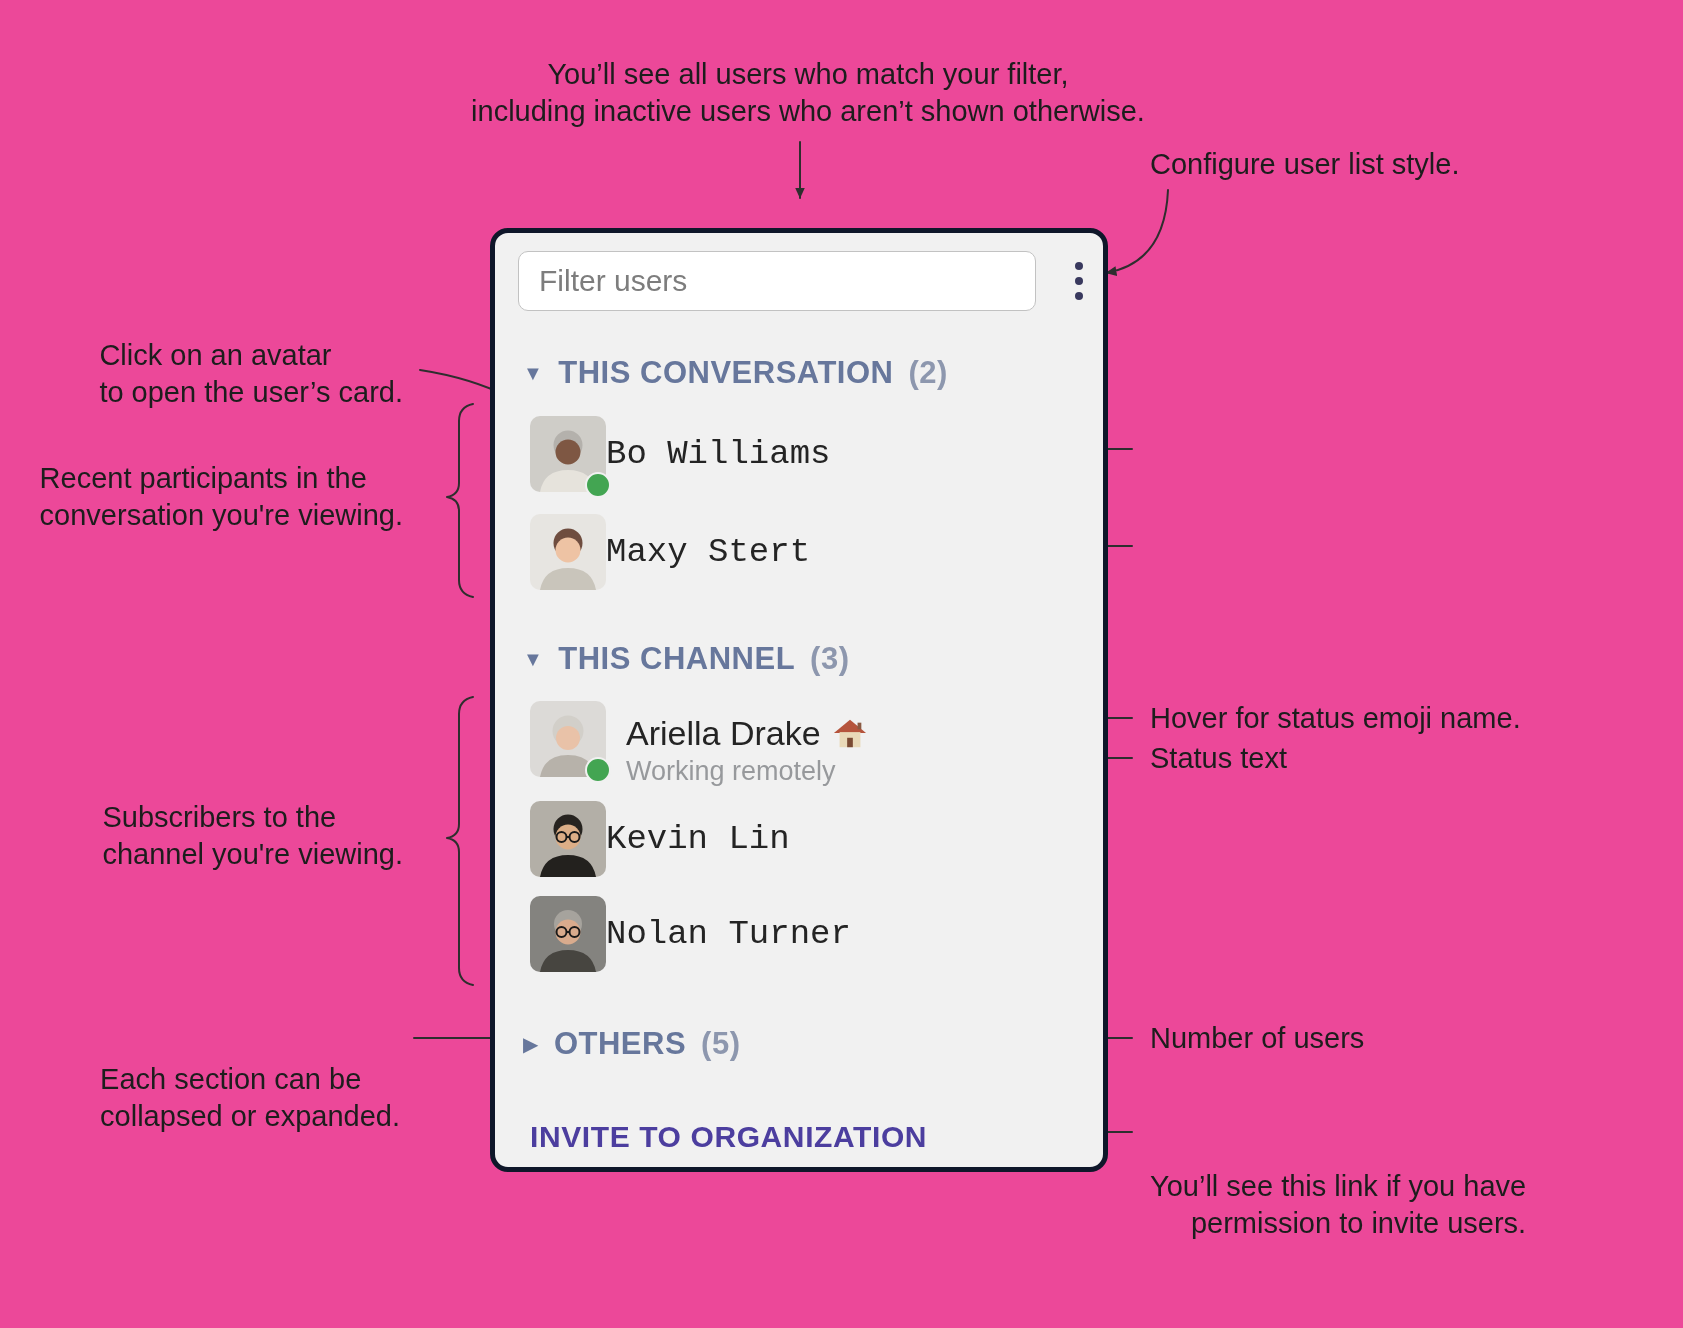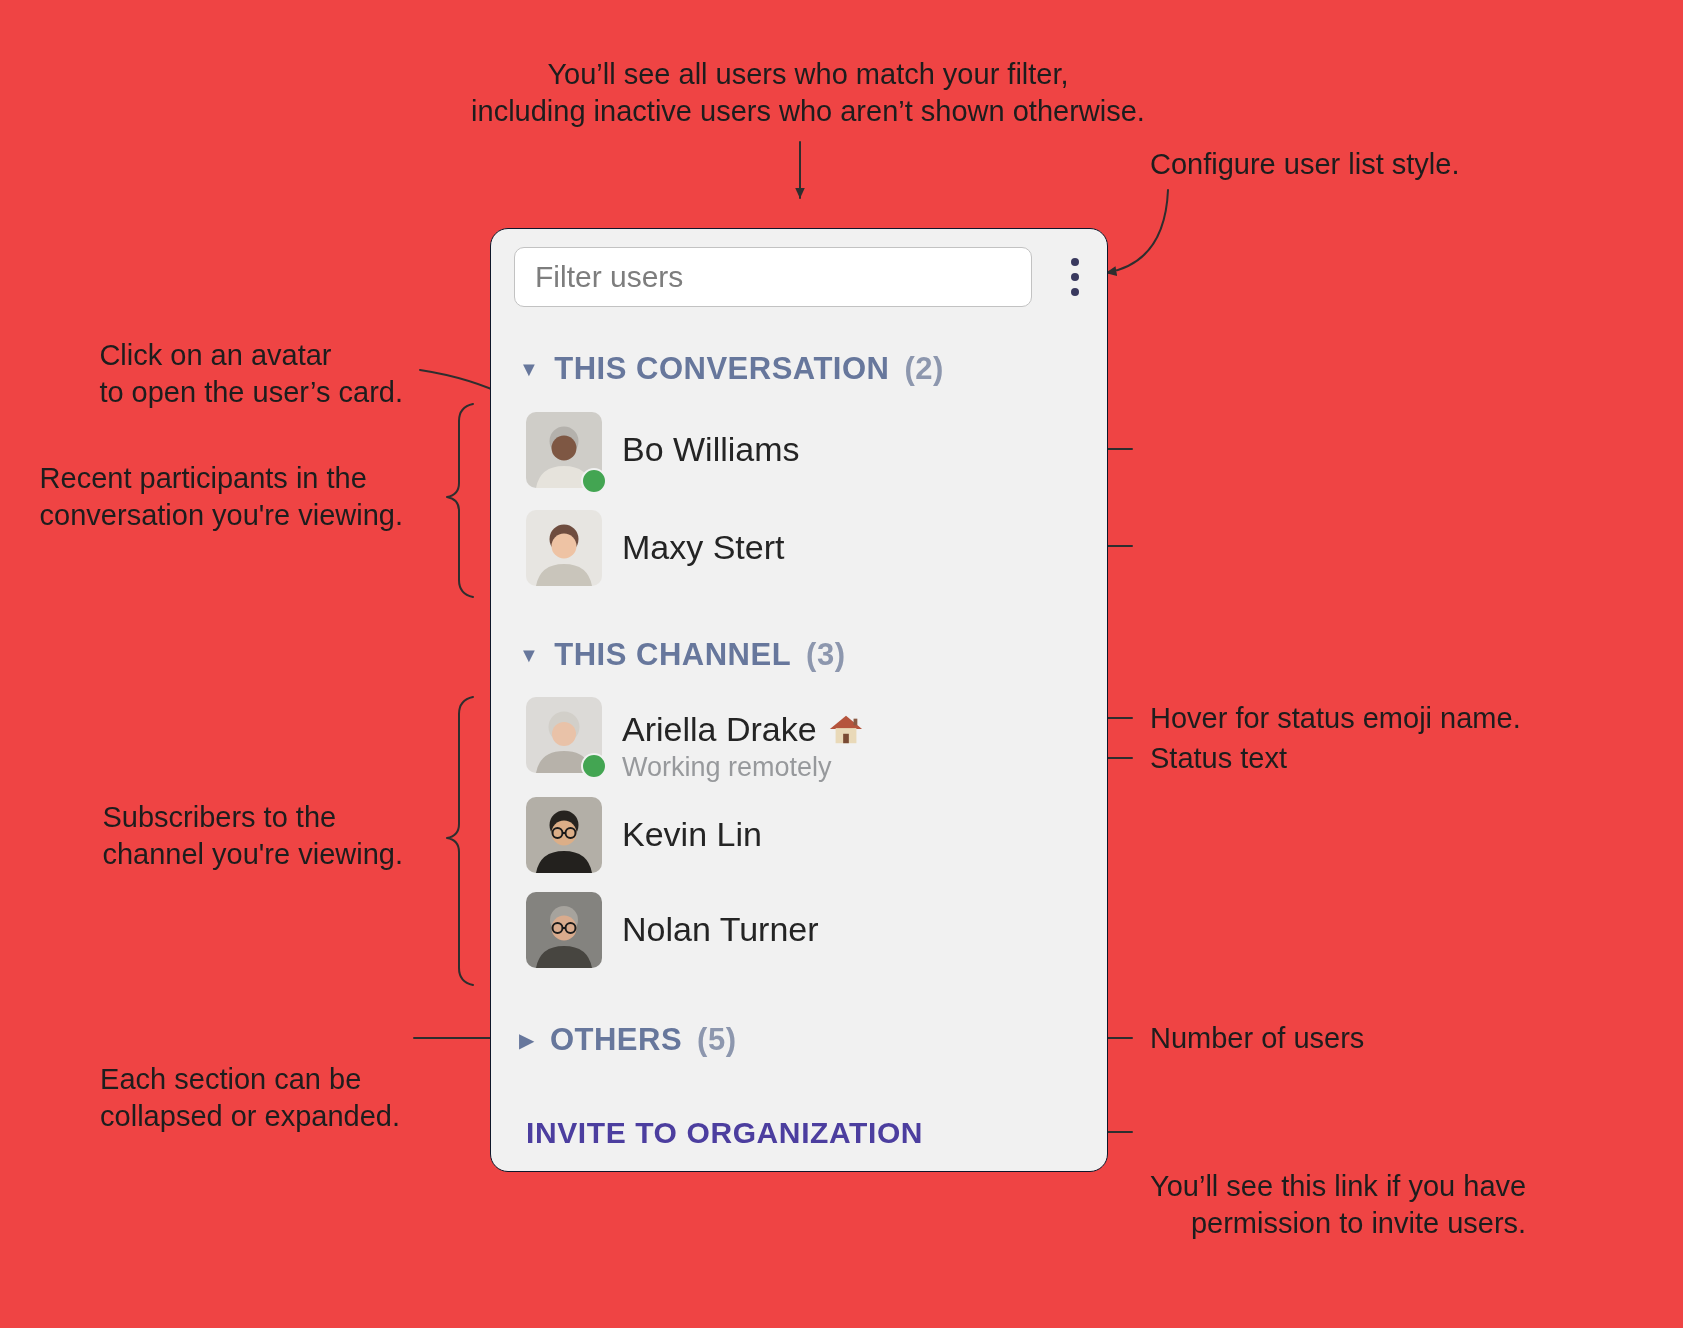--- a/index.html
+++ b/index.html
@@ -1,49 +1,49 @@
 <!DOCTYPE html>
 <html><head>
 <meta charset="utf-8">
 <style>
   html,body{margin:0;padding:0;background:#ffffff;}
-  .canvas{position:relative;width:1683px;height:1328px;background:#ef4444;
+  .canvas{position:relative;width:1683px;height:1328px;background:#ec4899;
           font-family:"Liberation Sans","DejaVu Sans",sans-serif;overflow:hidden;}
 
   
   .note{position:absolute;font-size:29px;line-height:37px;color:#1d1d1d;white-space:pre-line;}
   .ra{text-align:left;}
   .ca{text-align:center;}
 
   
   .overlay{position:absolute;left:0;top:0;pointer-events:none;}
 
   
   .panel{position:absolute;left:490px;top:228px;width:618px;height:944px;
-         background:#f1f1f1;border:1px solid #0f172a;border-radius:18px;box-sizing:border-box;}
+         background:#f1f1f1;border:5px solid #0f172a;border-radius:18px;box-sizing:border-box;}
   .filter-input{position:absolute;left:23px;top:18px;width:518px;height:60px;box-sizing:border-box;
          border:1px solid #c2c2c2;border-radius:10px;background:#fff;font-size:30px;padding:0 20px;
          color:#333;font-family:inherit;outline:none;}
   .filter-input::placeholder{color:#7d7d7d;}
   .kebab{position:absolute;left:566px;top:22px;width:36px;height:52px;display:flex;flex-direction:column;
          align-items:center;justify-content:center;gap:7px;cursor:pointer;}
   .kebab i{width:8px;height:8px;border-radius:50%;background:#39395e;display:block;}
 
   .section-heading{position:absolute;left:28px;height:44px;display:flex;align-items:center;gap:15px;
          color:#67779c;font-weight:bold;font-size:31px;letter-spacing:.5px;cursor:pointer;}
   .caret{font-size:20px;line-height:1;}
   .section-count{color:#8d97ae;}
 
   .user-row{position:absolute;left:35px;height:77px;display:flex;align-items:center;}
   .avatar{position:relative;width:76px;height:76px;flex:0 0 76px;cursor:pointer;}
   .photo{position:absolute;inset:0;border-radius:10px;overflow:hidden;}
   .photo svg{display:block;width:76px;height:76px;}
   .presence-dot{position:absolute;right:-5px;bottom:-6px;width:22px;height:22px;border-radius:50%;
          background:#43a552;border:2px solid #f1f1f1;}
-  .user-name{margin-left:20px;font-size:34px;color:#242424;cursor:pointer;}
+  .user-name{font-size:34px;color:#242424;cursor:pointer;font-family:Liberation Mono, monospace;}
   .user-text{margin-left:20px;display:flex;flex-direction:column;justify-content:center;}
   .name-line{display:flex;align-items:center;font-size:34px;color:#242424;cursor:pointer;margin-top:24px;}
   .house{margin-left:12px;width:34px;height:34px;}
   .user-status{font-size:27px;color:#97999c;margin-top:3px;}
 
   .invite-link{position:absolute;left:35px;top:886px;height:36px;display:flex;align-items:center;
          font-size:30px;font-weight:bold;letter-spacing:.6px;color:#4c3e9f;cursor:pointer;}
 </style>
 </head>
 <body>

